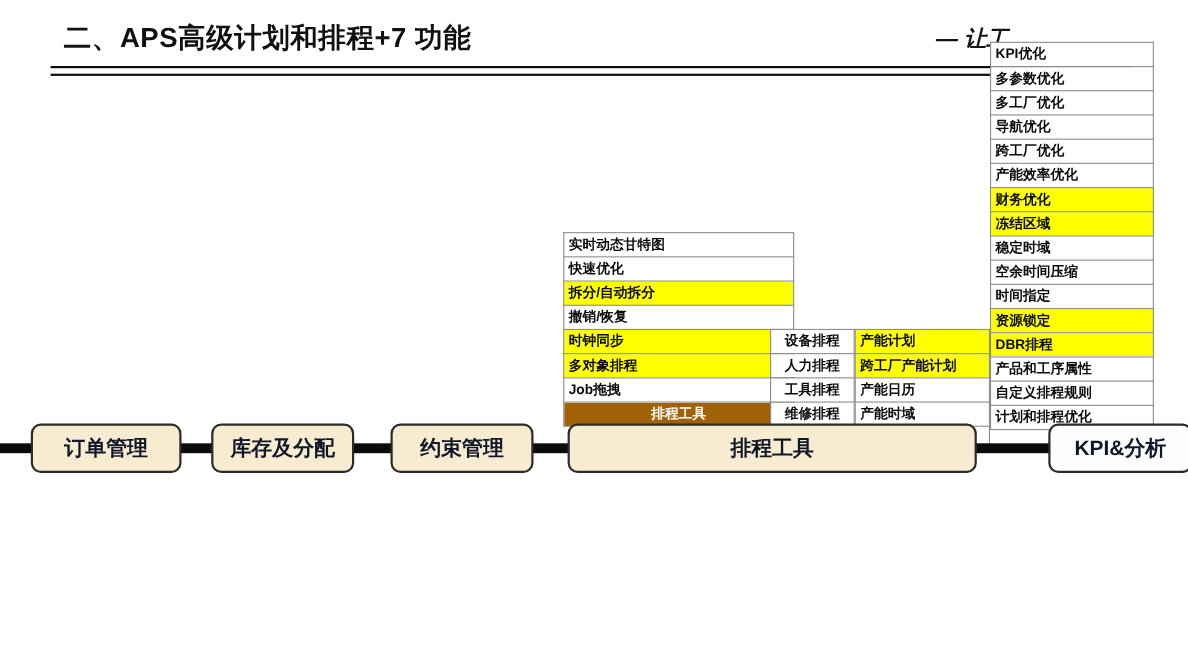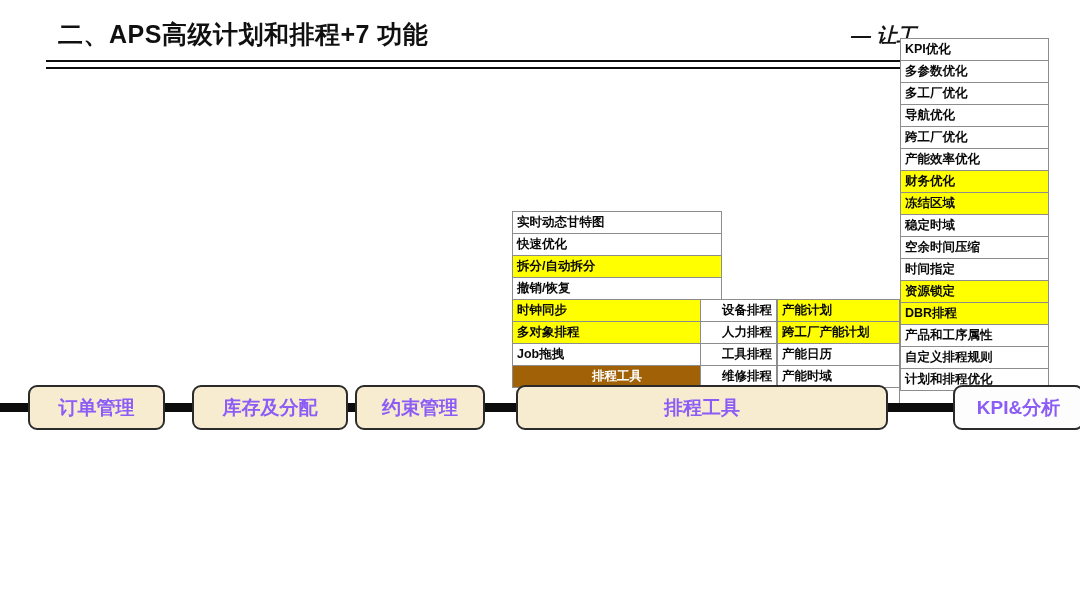--- a/index.html
+++ b/index.html
@@ -52,21 +52,21 @@
     font-size:12.5px;
     font-weight:bold;
     color:#0a0a0a;
     line-height:21px;
     white-space:nowrap;
     overflow:hidden;
     background:#ffffff;
   }
   .tbl td.hl{background:#ffff00;}
   .tbl td.red{background:#a16207;color:#ffffff;text-align:center;}
-  .tbl td.ctr{text-align:right;}
+  .tbl td.ctr{text-align:center;}
 
   #tbl-right{left:900px;top:10px;width:149px;}
   #tbl-left{left:512px;top:183px;width:210px;}
   #tbl-equip{left:700px;top:271px;width:77px;}
   #tbl-cap{left:777px;top:271px;width:123px;}
 
   
   .flowline{
     position:absolute;
     left:0px;top:403px;
@@ -82,27 +82,27 @@
     border-left:22px solid #0c0c0c;
   }
   .node{
     position:absolute;
     top:385px;
     height:45px;
     border:2px solid #2b2b2b;
     border-radius:9px;
     background:#f7ebd0;
     display:flex;align-items:center;justify-content:center;
-    font-size:19px;font-weight:bold;color:#8b5cf6;
+    font-size:19px;font-weight:bold;color:#0f172a;
     box-sizing:border-box;
     white-space:nowrap;
   }
   .node.plain{background:#fdfdfd;}
   #node-0{left:28px;width:137px;}
-  #node-1{left:192px;width:156px;}
+  #node-1{left:192px;width:130px;}
   #node-2{left:355px;width:130px;}
   #node-3{left:516px;width:372px;}
   #node-4{left:915px;width:131px;margin-left:38px;}
 </style>
 </head>
 <body>
 
 <div class="stage">
 
   <div class="title">二、APS高级计划和排程+7 功能</div>

